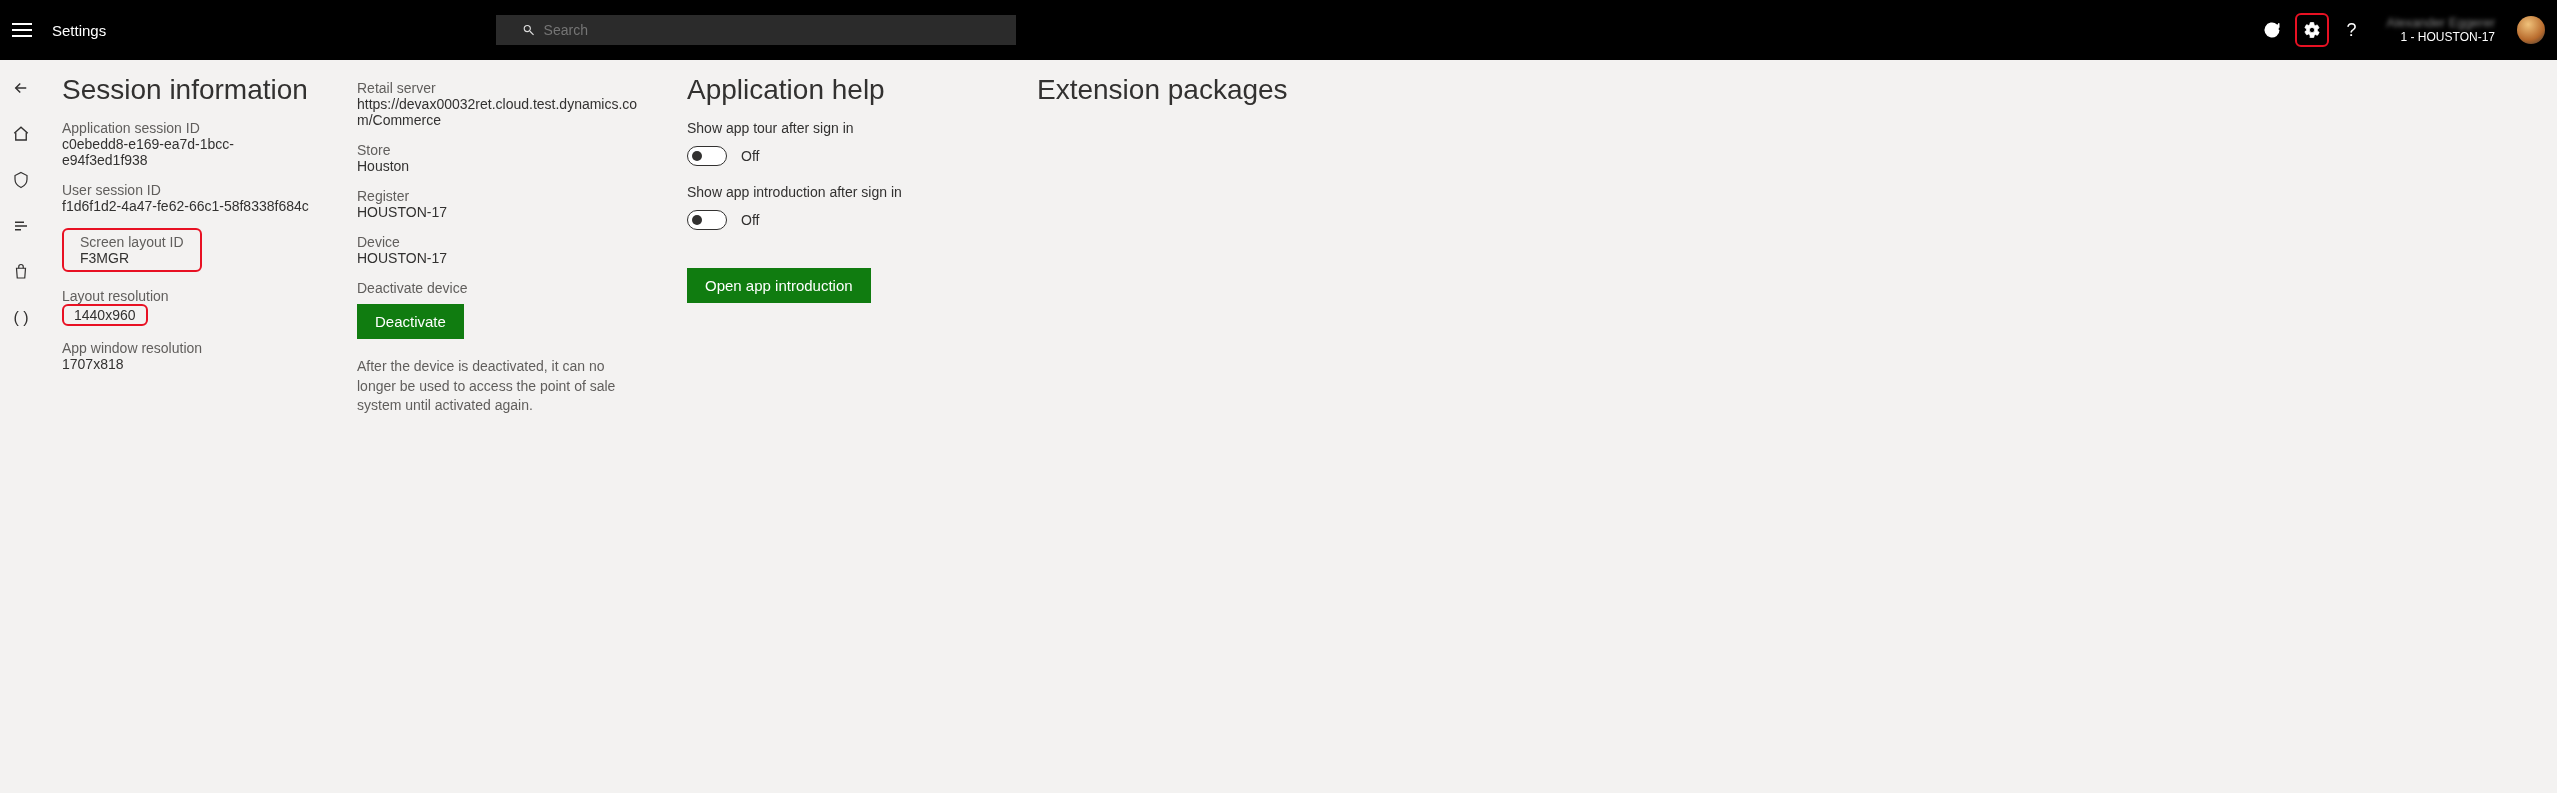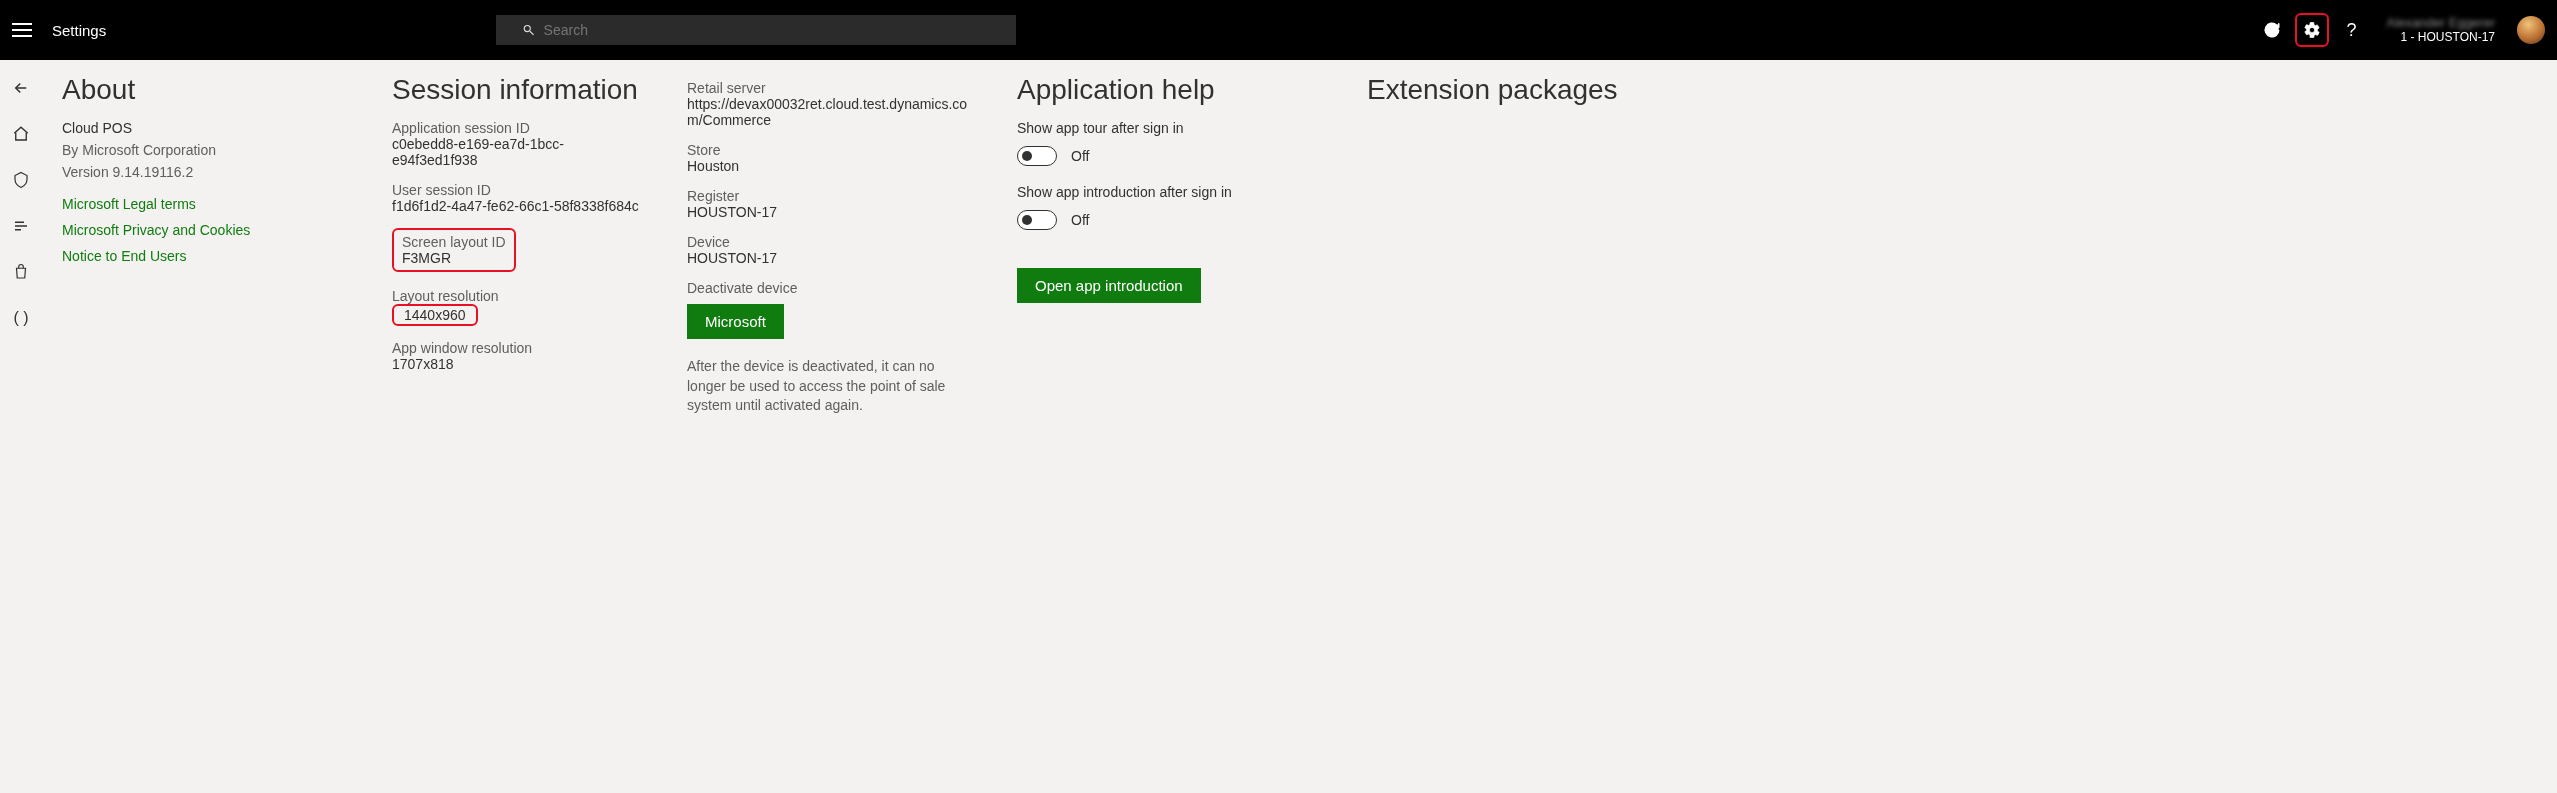--- a/index.html
+++ b/index.html
@@ -28,21 +28,21 @@
 .col { padding-right: 40px; }
 .col h1 { font-weight:300; font-size:28px; color:#323130; margin-bottom:14px; }
 .label { color:#605e5c; font-size:14px; margin-top: 6px; }
 .val { color:#323130; font-size:14px; margin-bottom: 14px; }
 .linkg { color:#107c10; font-size:14px; margin-top: 10px; display:block; cursor:pointer; }
 .about-col { width: 330px; }
 .session-col { width: 295px; }
 .device-col { width: 330px; }
 .app-col { width: 350px; }
 .ext-col { flex:1; }
-.red-box { border: 2px solid #e81123; border-radius: 6px; padding: 4px 8px; display:inline-block; }
+.red-box { border: 2px solid #e81123; border-radius: 6px; padding: 4px 16px; display:inline-block; }
 .toggle-row { display:flex; align-items:center; margin-top:10px; margin-bottom: 18px; }
 .toggle { width:40px; height:20px; border:1px solid #323130; border-radius:10px; position:relative; background:#fff; margin-right:14px; cursor:pointer; }
 .toggle .knob { width:10px; height:10px; border-radius:50%; background:#323130; position:absolute; top:4px; left:4px; }
 .btn-green { background:#107c10; color:#ffffff; border:none; padding: 9px 18px; font-size:15px; cursor:pointer; margin-top:8px; }
 .note { color:#605e5c; font-size:14px; margin-top:18px; line-height:1.4; max-width:280px;}
 .session-col .label, .session-col .val { }
 </style>
 </head>
 <body>
 
@@ -111,29 +111,20 @@
       <svg viewBox="0 0 24 24" width="18" height="18" fill="none" stroke="#323130" stroke-width="1.6">
           <path d="M6 7h12l-1 13H7L6 7z"></path>
           <path d="M9 7V5a3 3 0 016 0v2"></path>
         </svg>
     </div>
     <div class="rail-ic" style="font-size:16px; color:#323130;">( )</div>
   </div>
 
   <div class="content">
 
-    <div class="col about-col">
-      <h1>About</h1>
-      <div class="label" style="color:#323130;">Cloud POS</div>
-      <div class="label" style="margin-top:6px;">By Microsoft Corporation</div>
-      <div class="label" style="margin-top:6px; margin-bottom:16px;">Version 9.14.19116.2</div>
-      <a class="linkg">Microsoft Legal terms</a>
-      <a class="linkg">Microsoft Privacy and Cookies</a>
-      <a class="linkg">Notice to End Users</a>
-    </div>
 
     <div class="col session-col">
       <h1>Session information</h1>
 
       <div class="label">Application session ID</div>
       <div class="val">c0ebedd8-e169-ea7d-1bcc-e94f3ed1f938</div>
 
       <div class="label">User session ID</div>
       <div class="val">f1d6f1d2-4a47-fe62-66c1-58f8338f684c</div>
 
@@ -161,21 +152,21 @@
       <div class="label">Store</div>
       <div class="val">Houston</div>
 
       <div class="label">Register</div>
       <div class="val">HOUSTON-17</div>
 
       <div class="label">Device</div>
       <div class="val">HOUSTON-17</div>
 
       <div class="label">Deactivate device</div>
-      <button class="btn-green">Microsoft</button>
+      <button class="btn-green">Deactivate</button>
 
       <div class="note">After the device is deactivated, it can no longer be used to access the point of sale system until activated again.</div>
     </div>
 
     <div class="col app-col">
       <h1>Application help</h1>
 
       <div class="label" style="color:#323130;">Show app tour after sign in</div>
       <div class="toggle-row">
         <div class="toggle">

